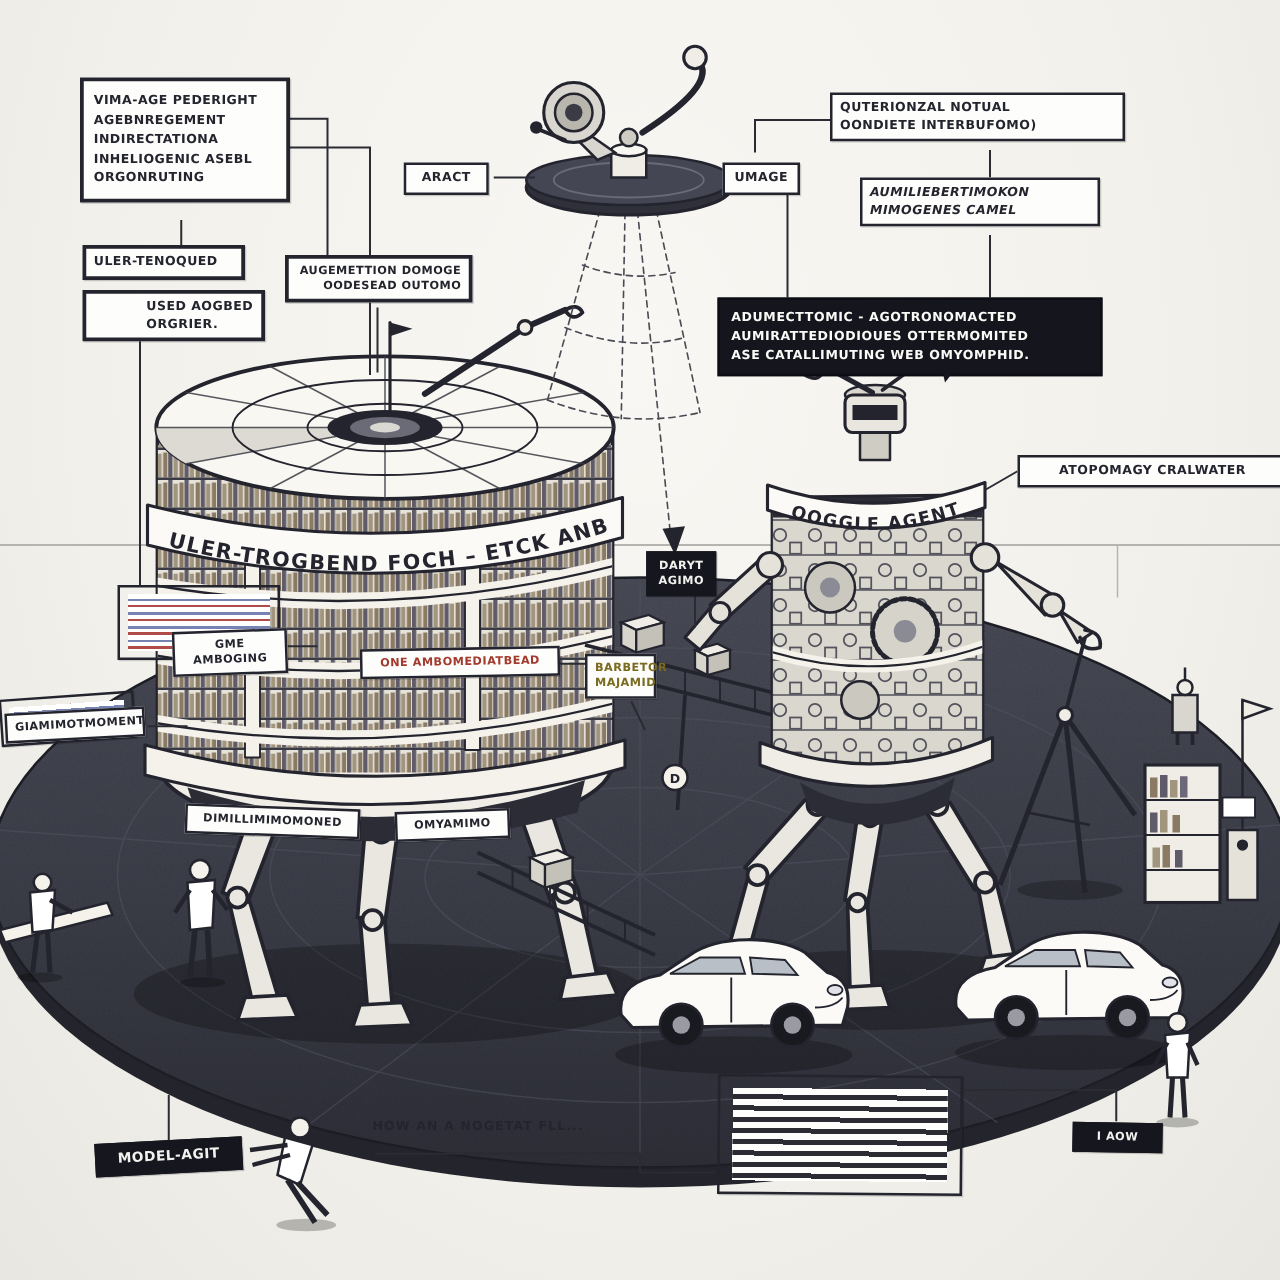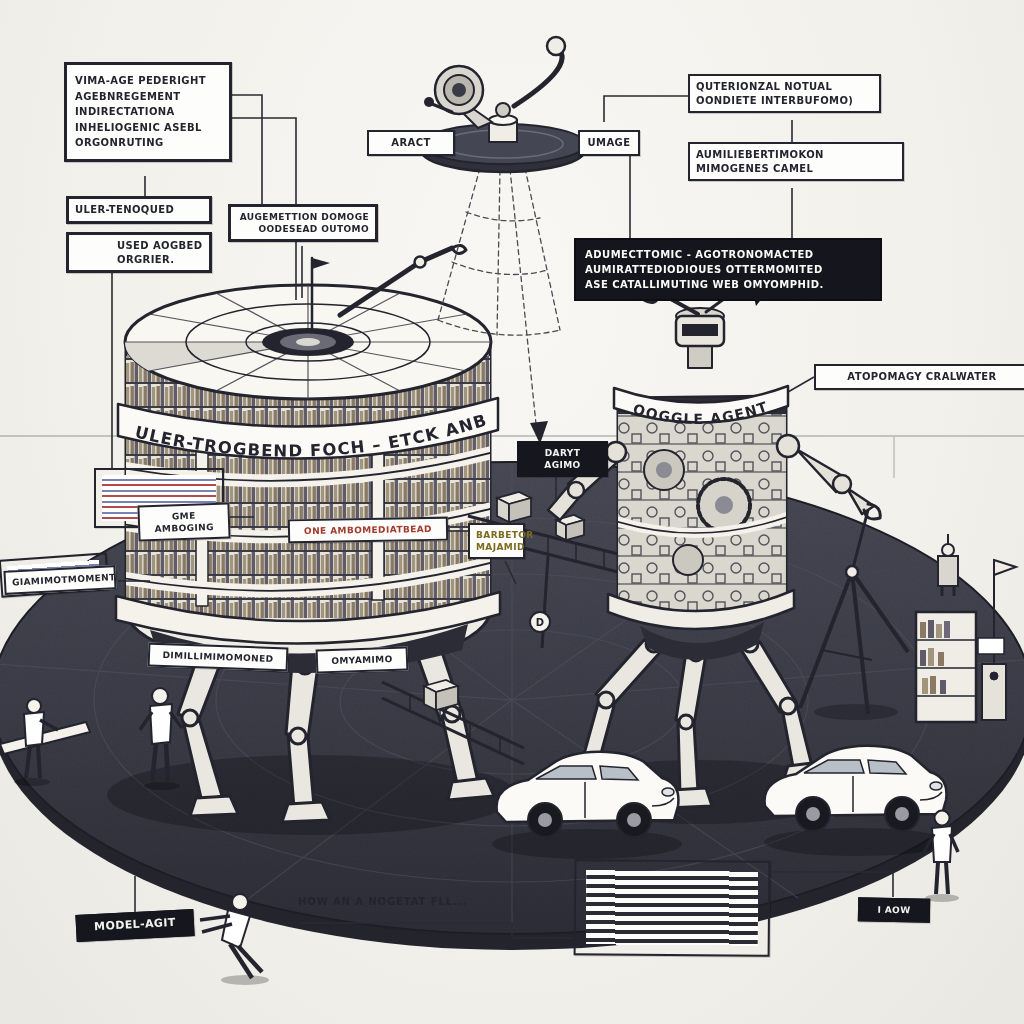--- a/index.html
+++ b/index.html
@@ -411,36 +411,36 @@
     <path d="M300,923 H512 V938 H572"></path>
     <path d="M893,897 V872 H772"></path>
   </g>
 </svg>
 
 <div class="callout thick big" style="left:64px;top:62px;width:168px;line-height:1.55;padding:8px;">VIMA-AGE PEDERIGHT
 AGEBNREGEMENT
 INDIRECTATIONA
 INHELIOGENIC ASEBL
 ORGONRUTING</div>
-<div class="callout thick big" style="left:66px;top:196px;width:146px;">ULER-TENOQUED</div>
+<div class="callout thick big" style="left:66px;top:196px;width:130px;">ULER-TENOQUED</div>
 <div class="callout thick big" style="left:66px;top:232px;width:146px;padding-left:48px;">USED AOGBED
 ORGRIER.</div>
-<div class="callout center big" style="left:323px;top:130px;width:88px;margin-left:44px;">ARACT</div>
+<div class="callout center big" style="left:323px;top:130px;width:68px;">ARACT</div>
 <div class="callout thick" style="left:228px;top:204px;width:150px;text-align:right;">AUGEMETTION DOMOGE
 OODESEAD OUTOMO</div>
 <div class="callout center big" style="left:578px;top:130px;width:62px;">UMAGE</div>
-<div class="callout big" style="left:688px;top:74px;width:193px;">QUTERIONZAL NOTUAL
+<div class="callout big" style="left:664px;top:74px;width:236px;">QUTERIONZAL NOTUAL
 OONDIETE INTERBUFOMO)</div>
-<div class="callout big" style="left:688px;top:142px;width:216px;">AUMILIEBERTIMOKON
+<div class="callout big" style="left:688px;top:142px;width:192px;font-style:italic;">AUMILIEBERTIMOKON
 MIMOGENES CAMEL</div>
 <div class="bubble" style="left:574px;top:238px;width:308px;">ADUMECTTOMIC - AGOTRONOMACTED
 AUMIRATTEDIODIOUES OTTERMOMITED
 ASE CATALLIMUTING WEB OMYOMPHID.</div>
 <div class="callout center big" style="left:814px;top:364px;width:216px;">ATOPOMAGY CRALWATER</div>
-<div class="callout dark center" style="left:517px;top:441px;width:91px;">DARYT AGIMO</div>
+<div class="callout dark center" style="left:517px;top:441px;width:56px;">DARYT AGIMO</div>
 <div class="note" style="left:94px;top:468px;width:130px;height:60px;"></div>
 <div class="callout center" style="left:138px;top:504px;width:92px;transform:rotate(-2deg);">GME AMBOGING</div>
 <div class="callout center red" style="left:288px;top:518px;width:160px;transform:rotate(-1deg);">ONE AMBOMEDIATBEAD</div>
 <div class="callout center olive" style="left:468px;top:523px;width:57px;">BARBETOR
 MAJAMID</div>
 <div class="note" style="left:0px;top:556px;width:108px;height:38px;transform:rotate(-4deg);"></div>
 <div class="callout center" style="left:4px;top:568px;width:112px;transform:rotate(-3deg);">GIAMIMOTMOMENT</div>
 <div class="callout center" style="left:148px;top:645px;width:140px;transform:rotate(2deg);">DIMILLIMIMOMONED</div>
 <div class="callout center" style="left:316px;top:648px;width:92px;transform:rotate(-2deg);">OMYAMIMO</div>
 <div class="callout dark center" style="left:76px;top:912px;width:118px;font-size:11px;transform:rotate(-3deg);">MODEL-AGIT</div>

